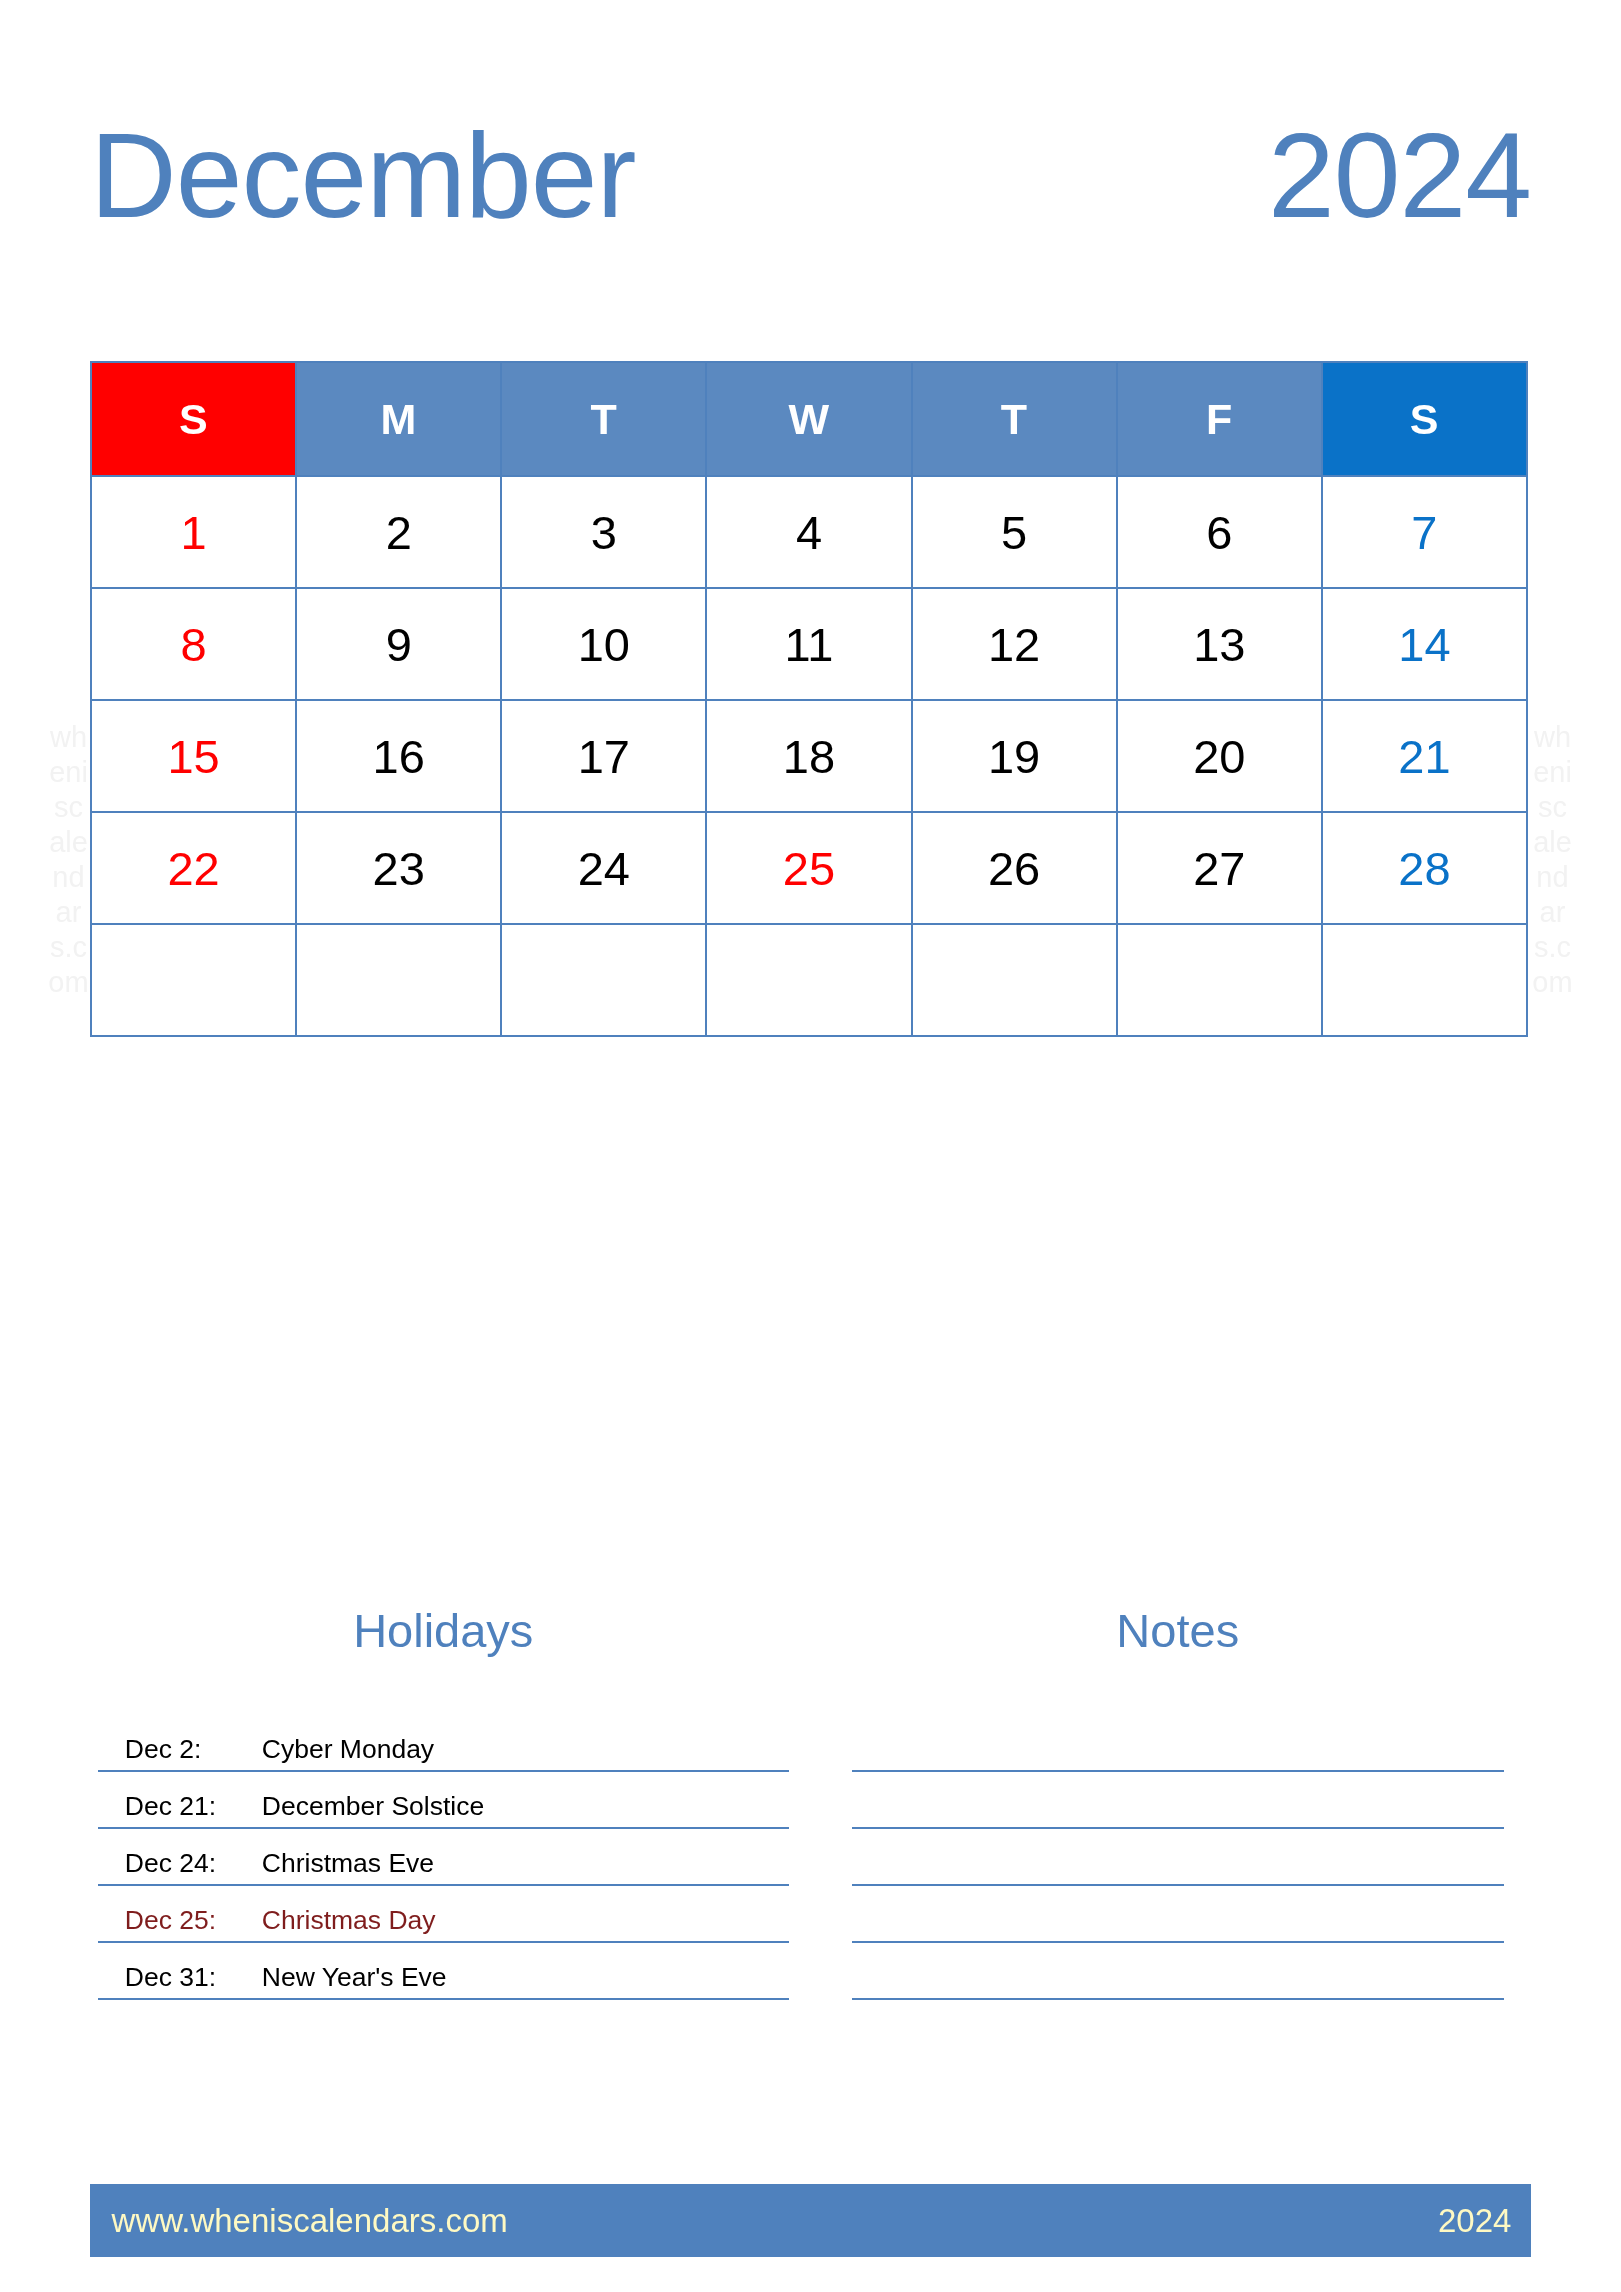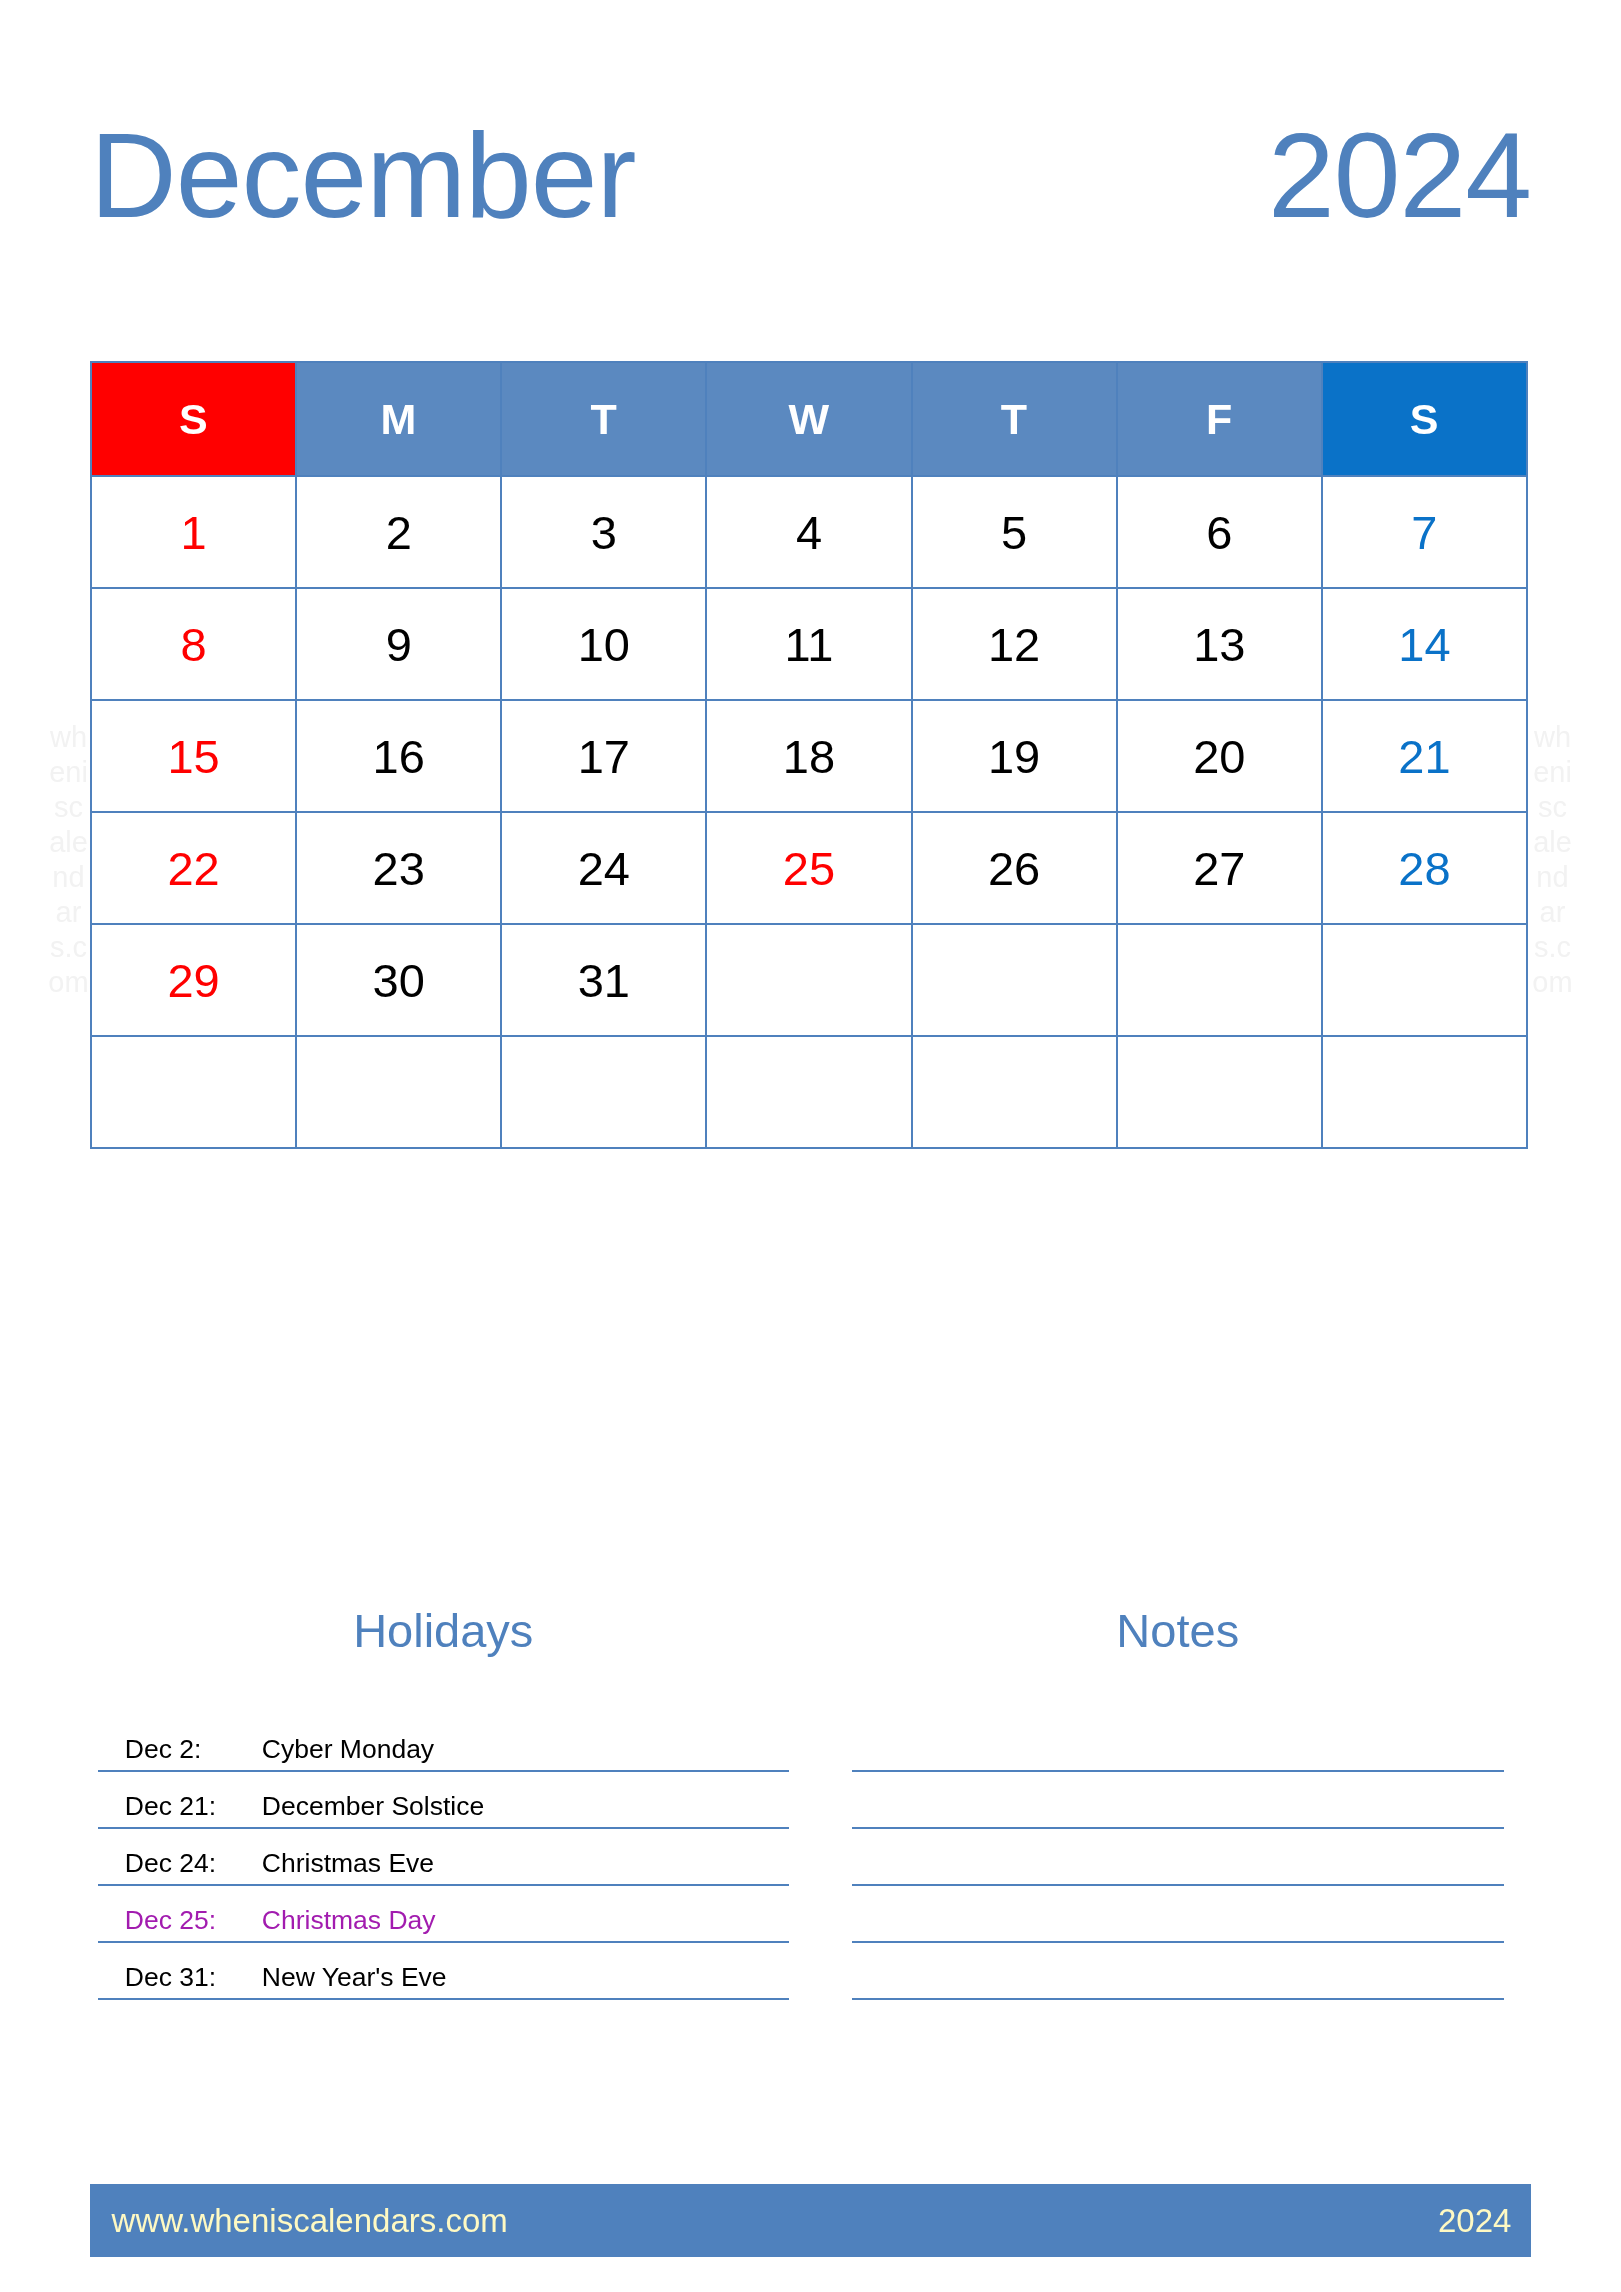--- a/index.html
+++ b/index.html
@@ -136,21 +136,21 @@
     width: 137px;
     flex: 0 0 137px;
     padding-bottom: 7.8px;
     margin-left: 27px;
   }
   .holiday-row .h-name {
     flex: 1 1 auto;
     padding-bottom: 7.8px;
   }
   .holiday-row.is-red .h-date,
-  .holiday-row.is-red .h-name { color: #a21caf; }
+  .holiday-row.is-red .h-name { color: #7f1d1d; }
 
   .note-line {
     height: 55px;
     border-bottom: 2.9px solid #4F81BD;
   }
 
   
   .footer {
     position: absolute;
     left: 90px;
@@ -228,29 +228,20 @@
         <tr>
           <td class="d-sun">22</td>
           <td class="">23</td>
           <td class="">24</td>
           <td class="d-holiday">25</td>
           <td class="">26</td>
           <td class="">27</td>
           <td class="d-sat">28</td>
         </tr>
         <tr>
-          <td class="d-sun">29</td>
-          <td class="">30</td>
-          <td class="">31</td>
-          <td class=""></td>
-          <td class=""></td>
-          <td class=""></td>
-          <td class=""></td>
-        </tr>
-        <tr>
           <td class=""></td>
           <td class=""></td>
           <td class=""></td>
           <td class=""></td>
           <td class=""></td>
           <td class=""></td>
           <td class=""></td>
         </tr>
       </tbody>
   </table>

